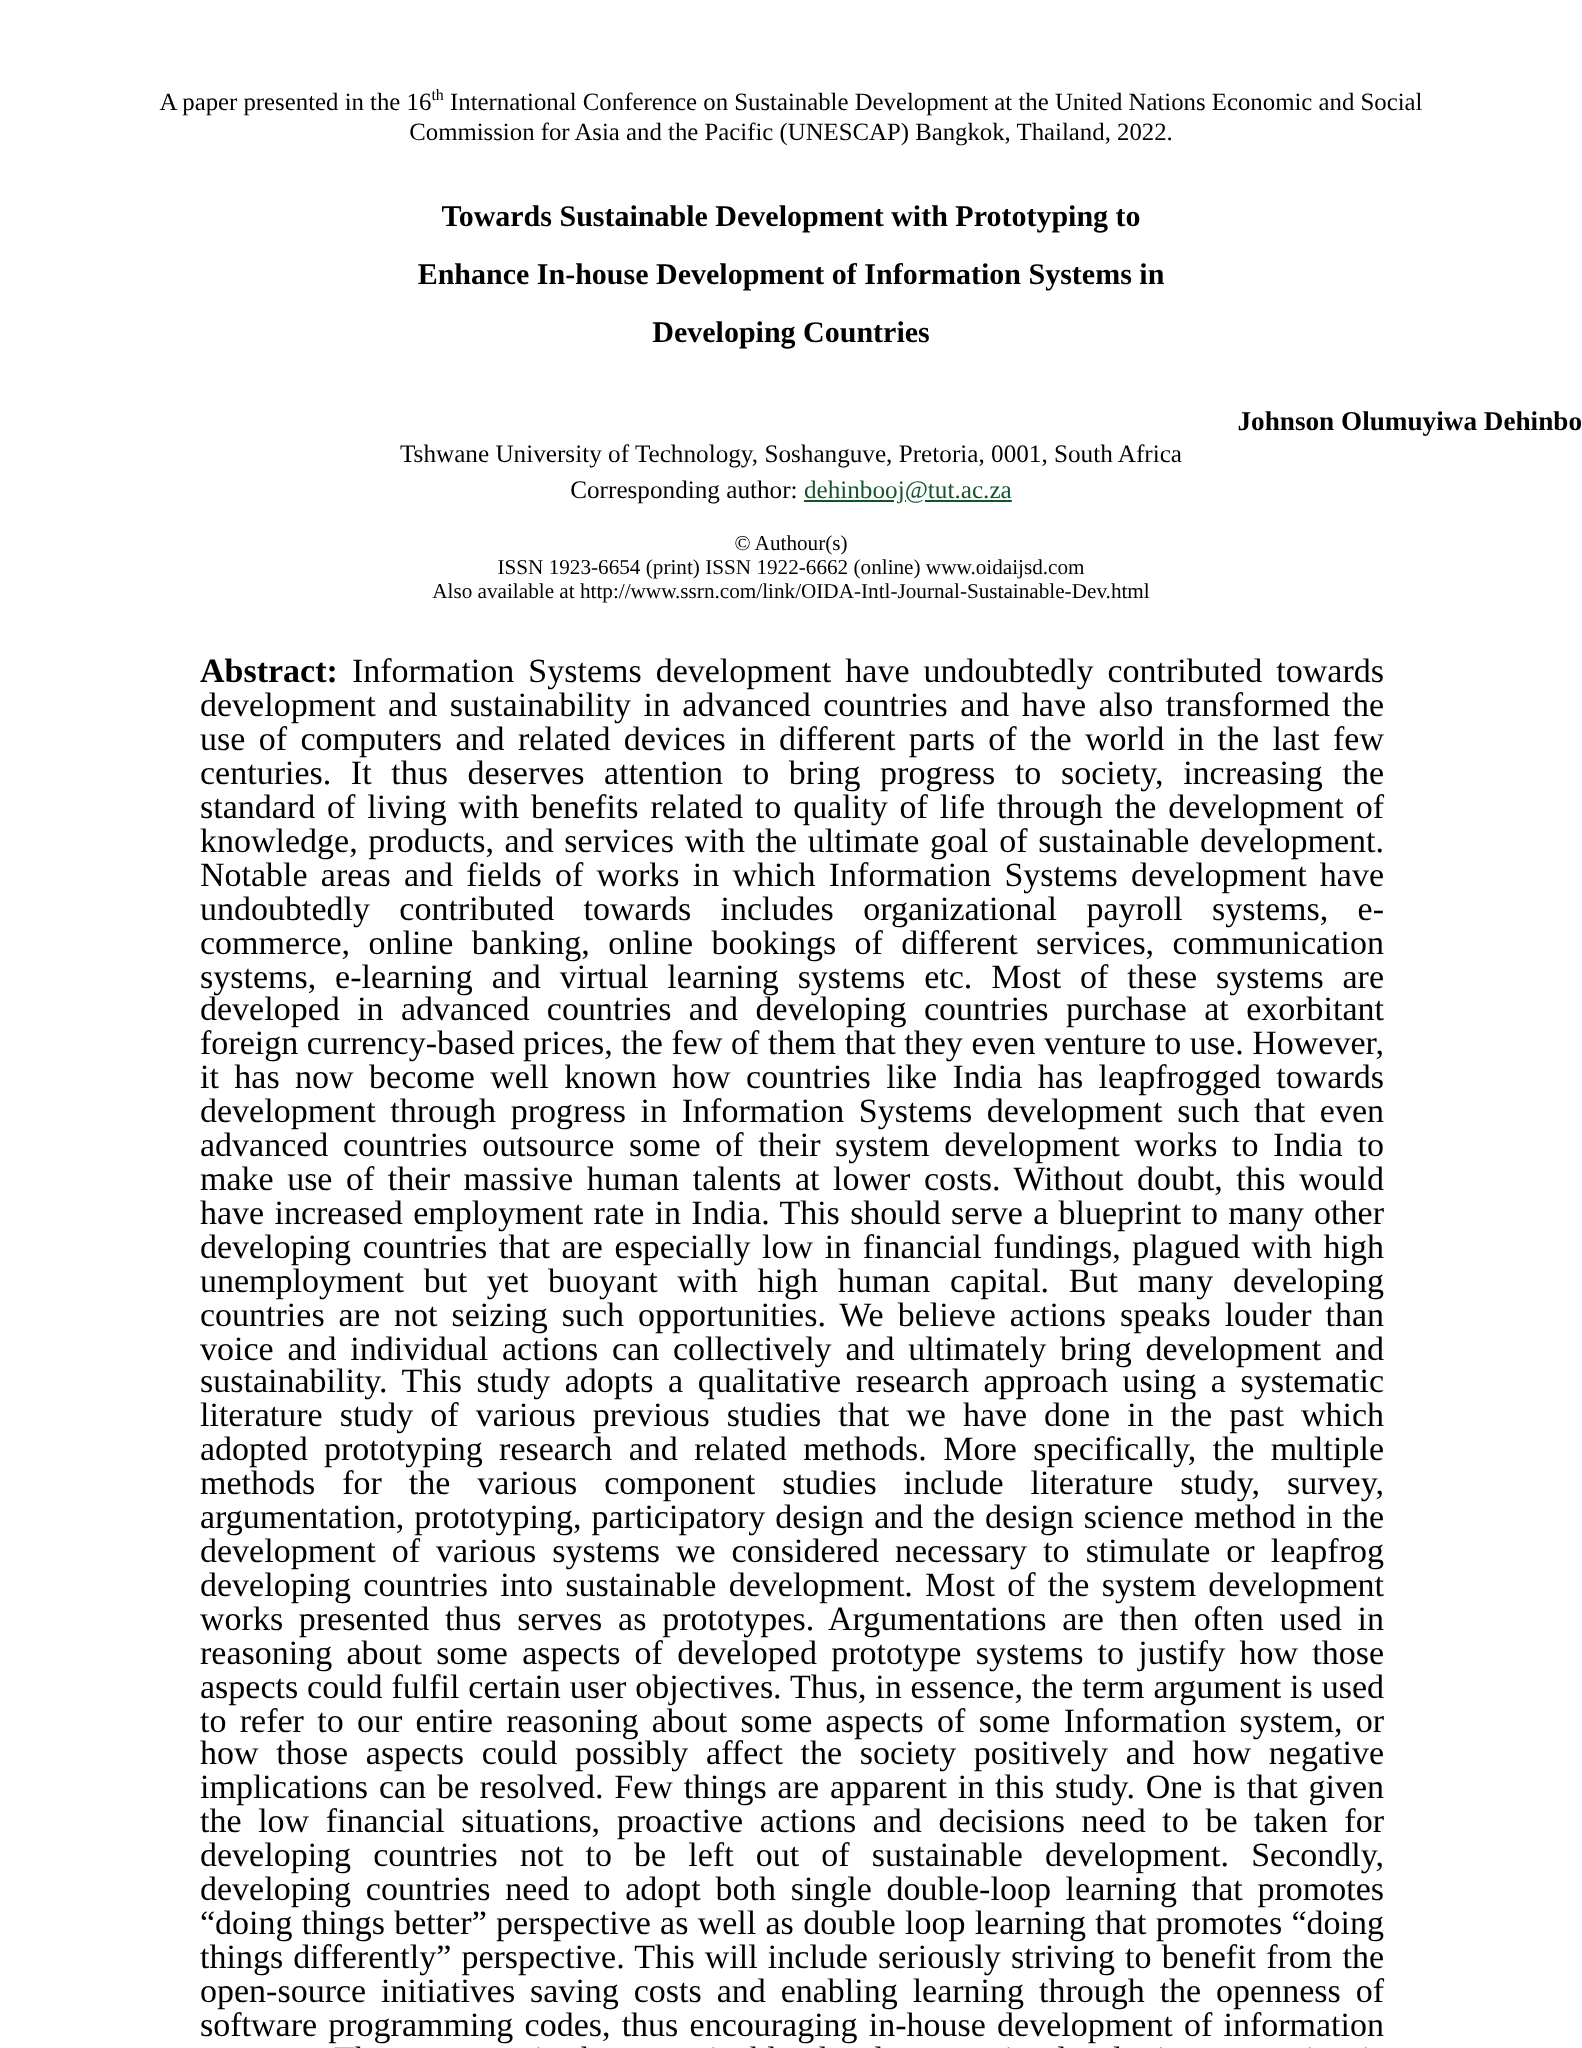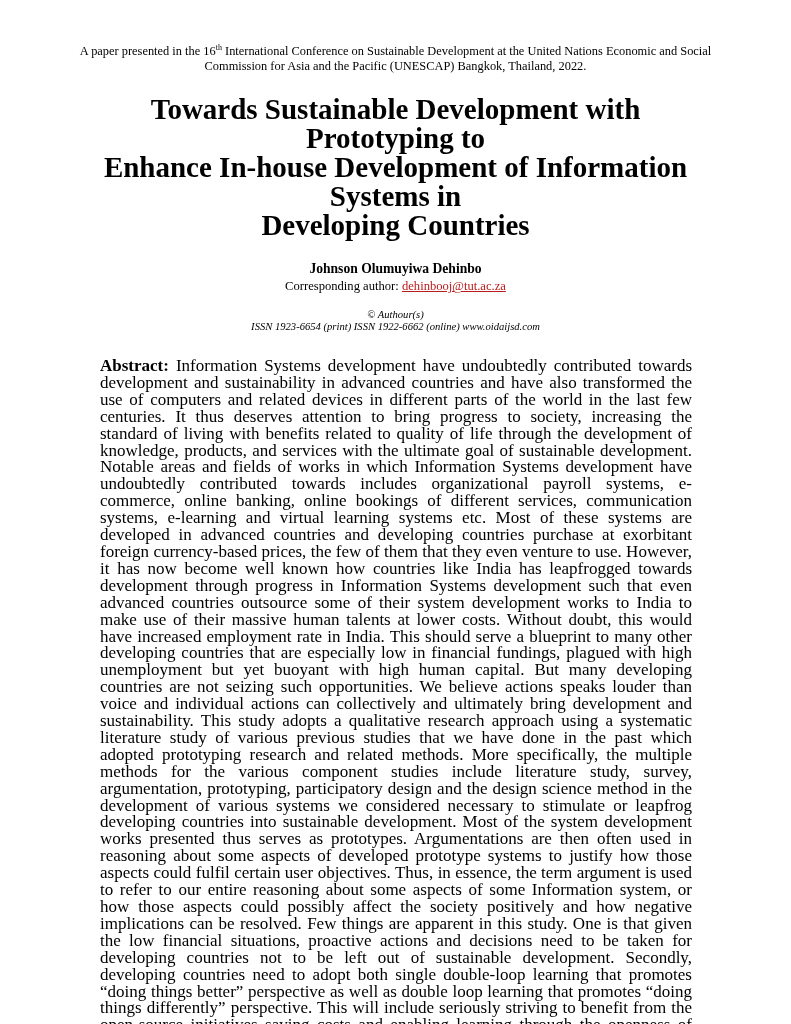--- a/index.html
+++ b/index.html
@@ -24,54 +24,53 @@
     line-height: 15.2px;
   }
   .conf-note sup {
     font-size: 8px;
     line-height: 0;
   }
   .title {
     margin: 21px auto 0 auto;
     width: 640px;
     text-align: center;
-    font-size: 29px;
+    font-size: 15px;
     font-weight: bold;
     line-height: 29px;
     white-space: pre-line;
   }
   .author-name {
     margin: 21px auto 0 auto;
-    text-align: center;
+    text-align: right;
     font-size: 13.6px;
     font-weight: bold;
     line-height: 16px;
   }
   .affil {
     margin: 0 auto;
     width: 640px;
     text-align: center;
     font-size: 12.6px;
     line-height: 16.2px;
   }
   .corr {
     margin-top: 1px;
   }
   .email-link {
-    color: #b91c1c;
+    color: #14532d;
     text-decoration: underline;
     cursor: pointer;
   }
   .pub-block {
     margin: 14px auto 0 auto;
     width: 680px;
     text-align: center;
     font-size: 10.6px;
     line-height: 12.2px;
-    font-style: italic;
   }
   .abstract {
     margin: 25px 99px 0 100px;
     width: 592px;
     text-align: justify;
     font-size: 17px;
     line-height: 16.9px;
   }
   .abstract .abstract-label {
     font-weight: bold;
@@ -83,29 +82,31 @@
 <div class="page">
 
   <div class="conf-note"><span>A paper presented in the 16</span><sup>th</sup><span> International Conference on Sustainable Development at the United Nations Economic and Social Commission for Asia and the Pacific (UNESCAP) Bangkok, Thailand, 2022.</span></div>
 
   <h1 class="title">Towards Sustainable Development with Prototyping to
 Enhance In-house Development of Information Systems in
 Developing Countries</h1>
 
   <div class="author-name">Johnson Olumuyiwa Dehinbo</div>
 
+  <div class="affil">Tshwane University of Technology, Soshanguve, Pretoria, 0001, South Africa</div>
 
   <div class="affil corr">
     <span>Corresponding author:</span>
     <a class="email-link">dehinbooj@tut.ac.za</a>
   </div>
 
   <div class="pub-block">
     <div>© Authour(s)</div>
     <div>ISSN 1923-6654 (print) ISSN 1922-6662 (online) www.oidaijsd.com</div>
+    <div>Also available at http://www.ssrn.com/link/OIDA-Intl-Journal-Sustainable-Dev.html</div>
   </div>
 
   <p class="abstract">
     <span class="abstract-label">Abstract:</span>
     <span>Information Systems development have undoubtedly contributed towards development and sustainability in advanced countries and have also transformed the use of computers and related devices in different parts of the world in the last few centuries. It thus deserves attention to bring progress to society, increasing the standard of living with benefits related to quality of life through the development of knowledge, products, and services with the ultimate goal of sustainable development. Notable areas and fields of works in which Information Systems development have undoubtedly contributed towards includes organizational payroll systems, e-commerce, online banking, online bookings of different services, communication systems, e-learning and virtual learning systems etc. Most of these systems are developed in advanced countries and developing countries purchase at exorbitant foreign currency-based prices, the few of them that they even venture to use. However, it has now become well known how countries like India has leapfrogged towards development through progress in Information Systems development such that even advanced countries outsource some of their system development works to India to make use of their massive human talents at lower costs. Without doubt, this would have increased employment rate in India. This should serve a blueprint to many other developing countries that are especially low in financial fundings, plagued with high unemployment but yet buoyant with high human capital. But many developing countries are not seizing such opportunities. We believe actions speaks louder than voice and individual actions can collectively and ultimately bring development and sustainability. This study adopts a qualitative research approach using a systematic literature study of various previous studies that we have done in the past which adopted prototyping research and related methods. More specifically, the multiple methods for the various component studies include literature study, survey, argumentation, prototyping, participatory design and the design science method in the development of various systems we considered necessary to stimulate or leapfrog developing countries into sustainable development. Most of the system development works presented thus serves as prototypes. Argumentations are then often used in reasoning about some aspects of developed prototype systems to justify how those aspects could fulfil certain user objectives. Thus, in essence, the term argument is used to refer to our entire reasoning about some aspects of some Information system, or how those aspects could possibly affect the society positively and how negative implications can be resolved. Few things are apparent in this study. One is that given the low financial situations, proactive actions and decisions need to be taken for developing countries not to be left out of sustainable development. Secondly, developing countries need to adopt both single double-loop learning that promotes “doing things better” perspective as well as double loop learning that promotes “doing things differently” perspective. This will include seriously striving to benefit from the open-source initiatives saving costs and enabling learning through the openness of software programming codes, thus encouraging in-house development of information systems. Thus, we posit that sustainable development in developing countries is possible through progresses enabled by effective development and utilizations of Information systems at individual, organizational and societal level. And critical to this is continuous “learning and doing” leading to entrenched culture of using prototyping to effect “small wins” towards using</span>
   </p>
 
 </div>
 
 </body></html>

